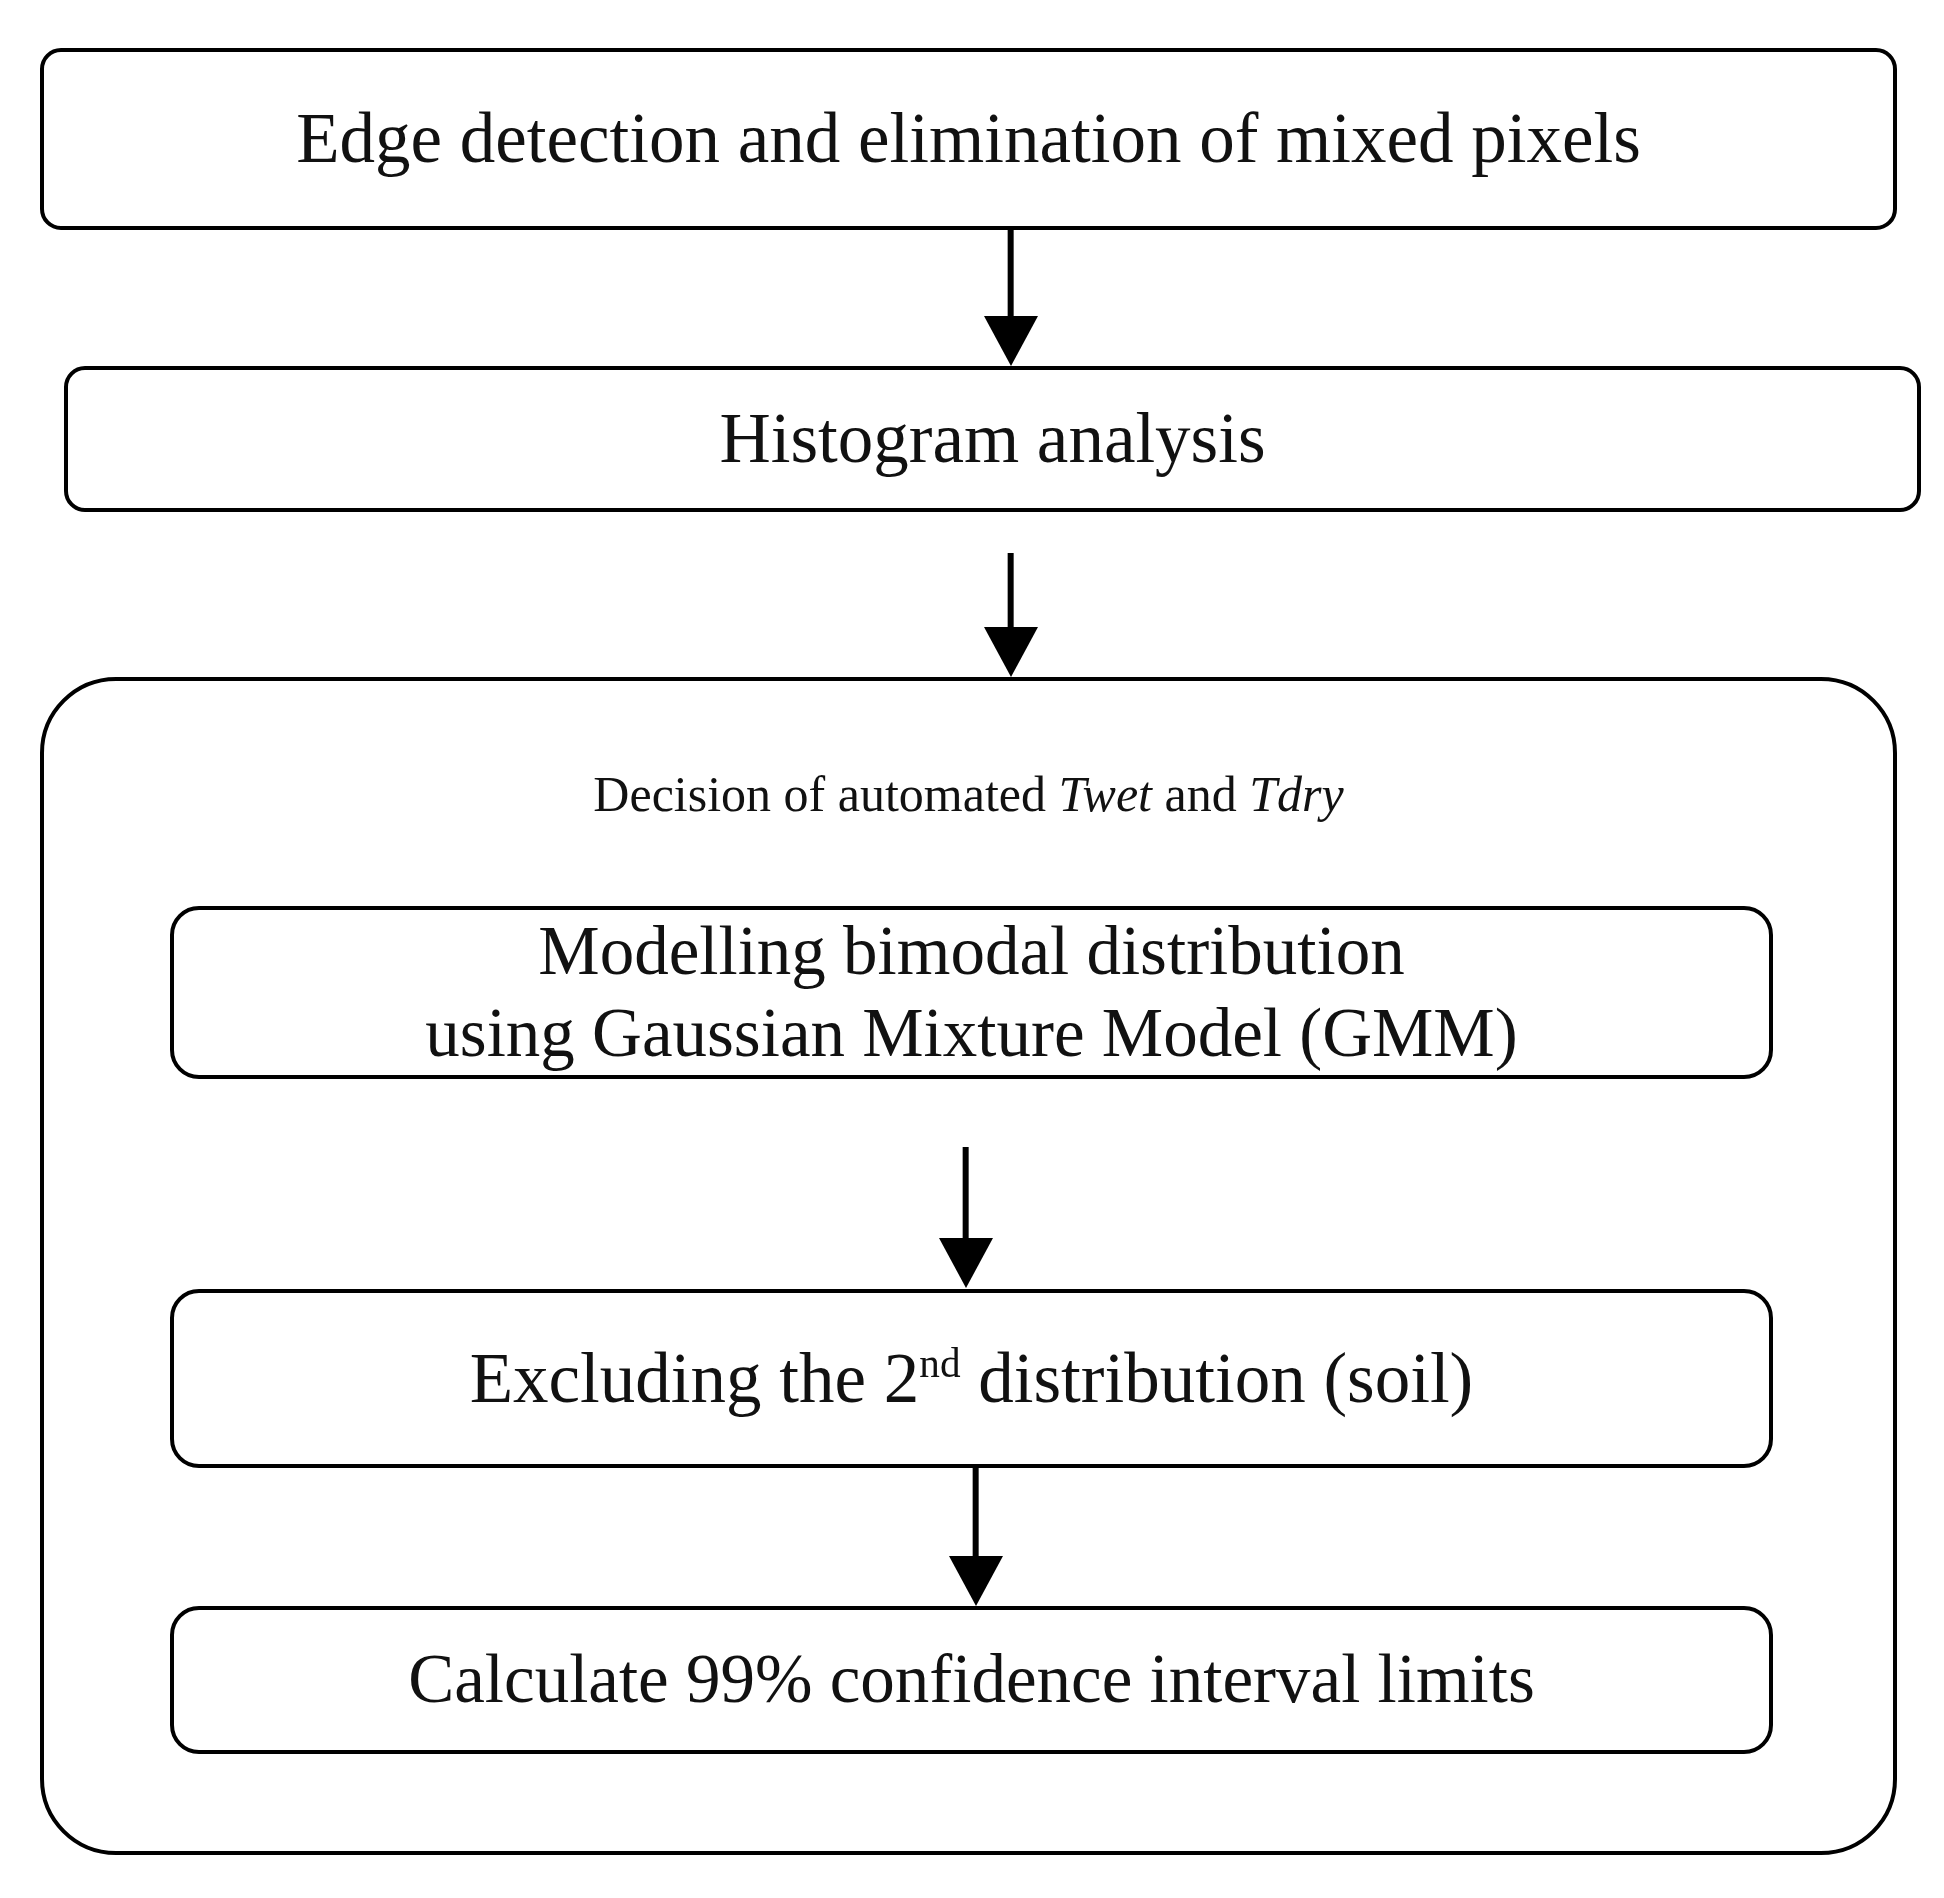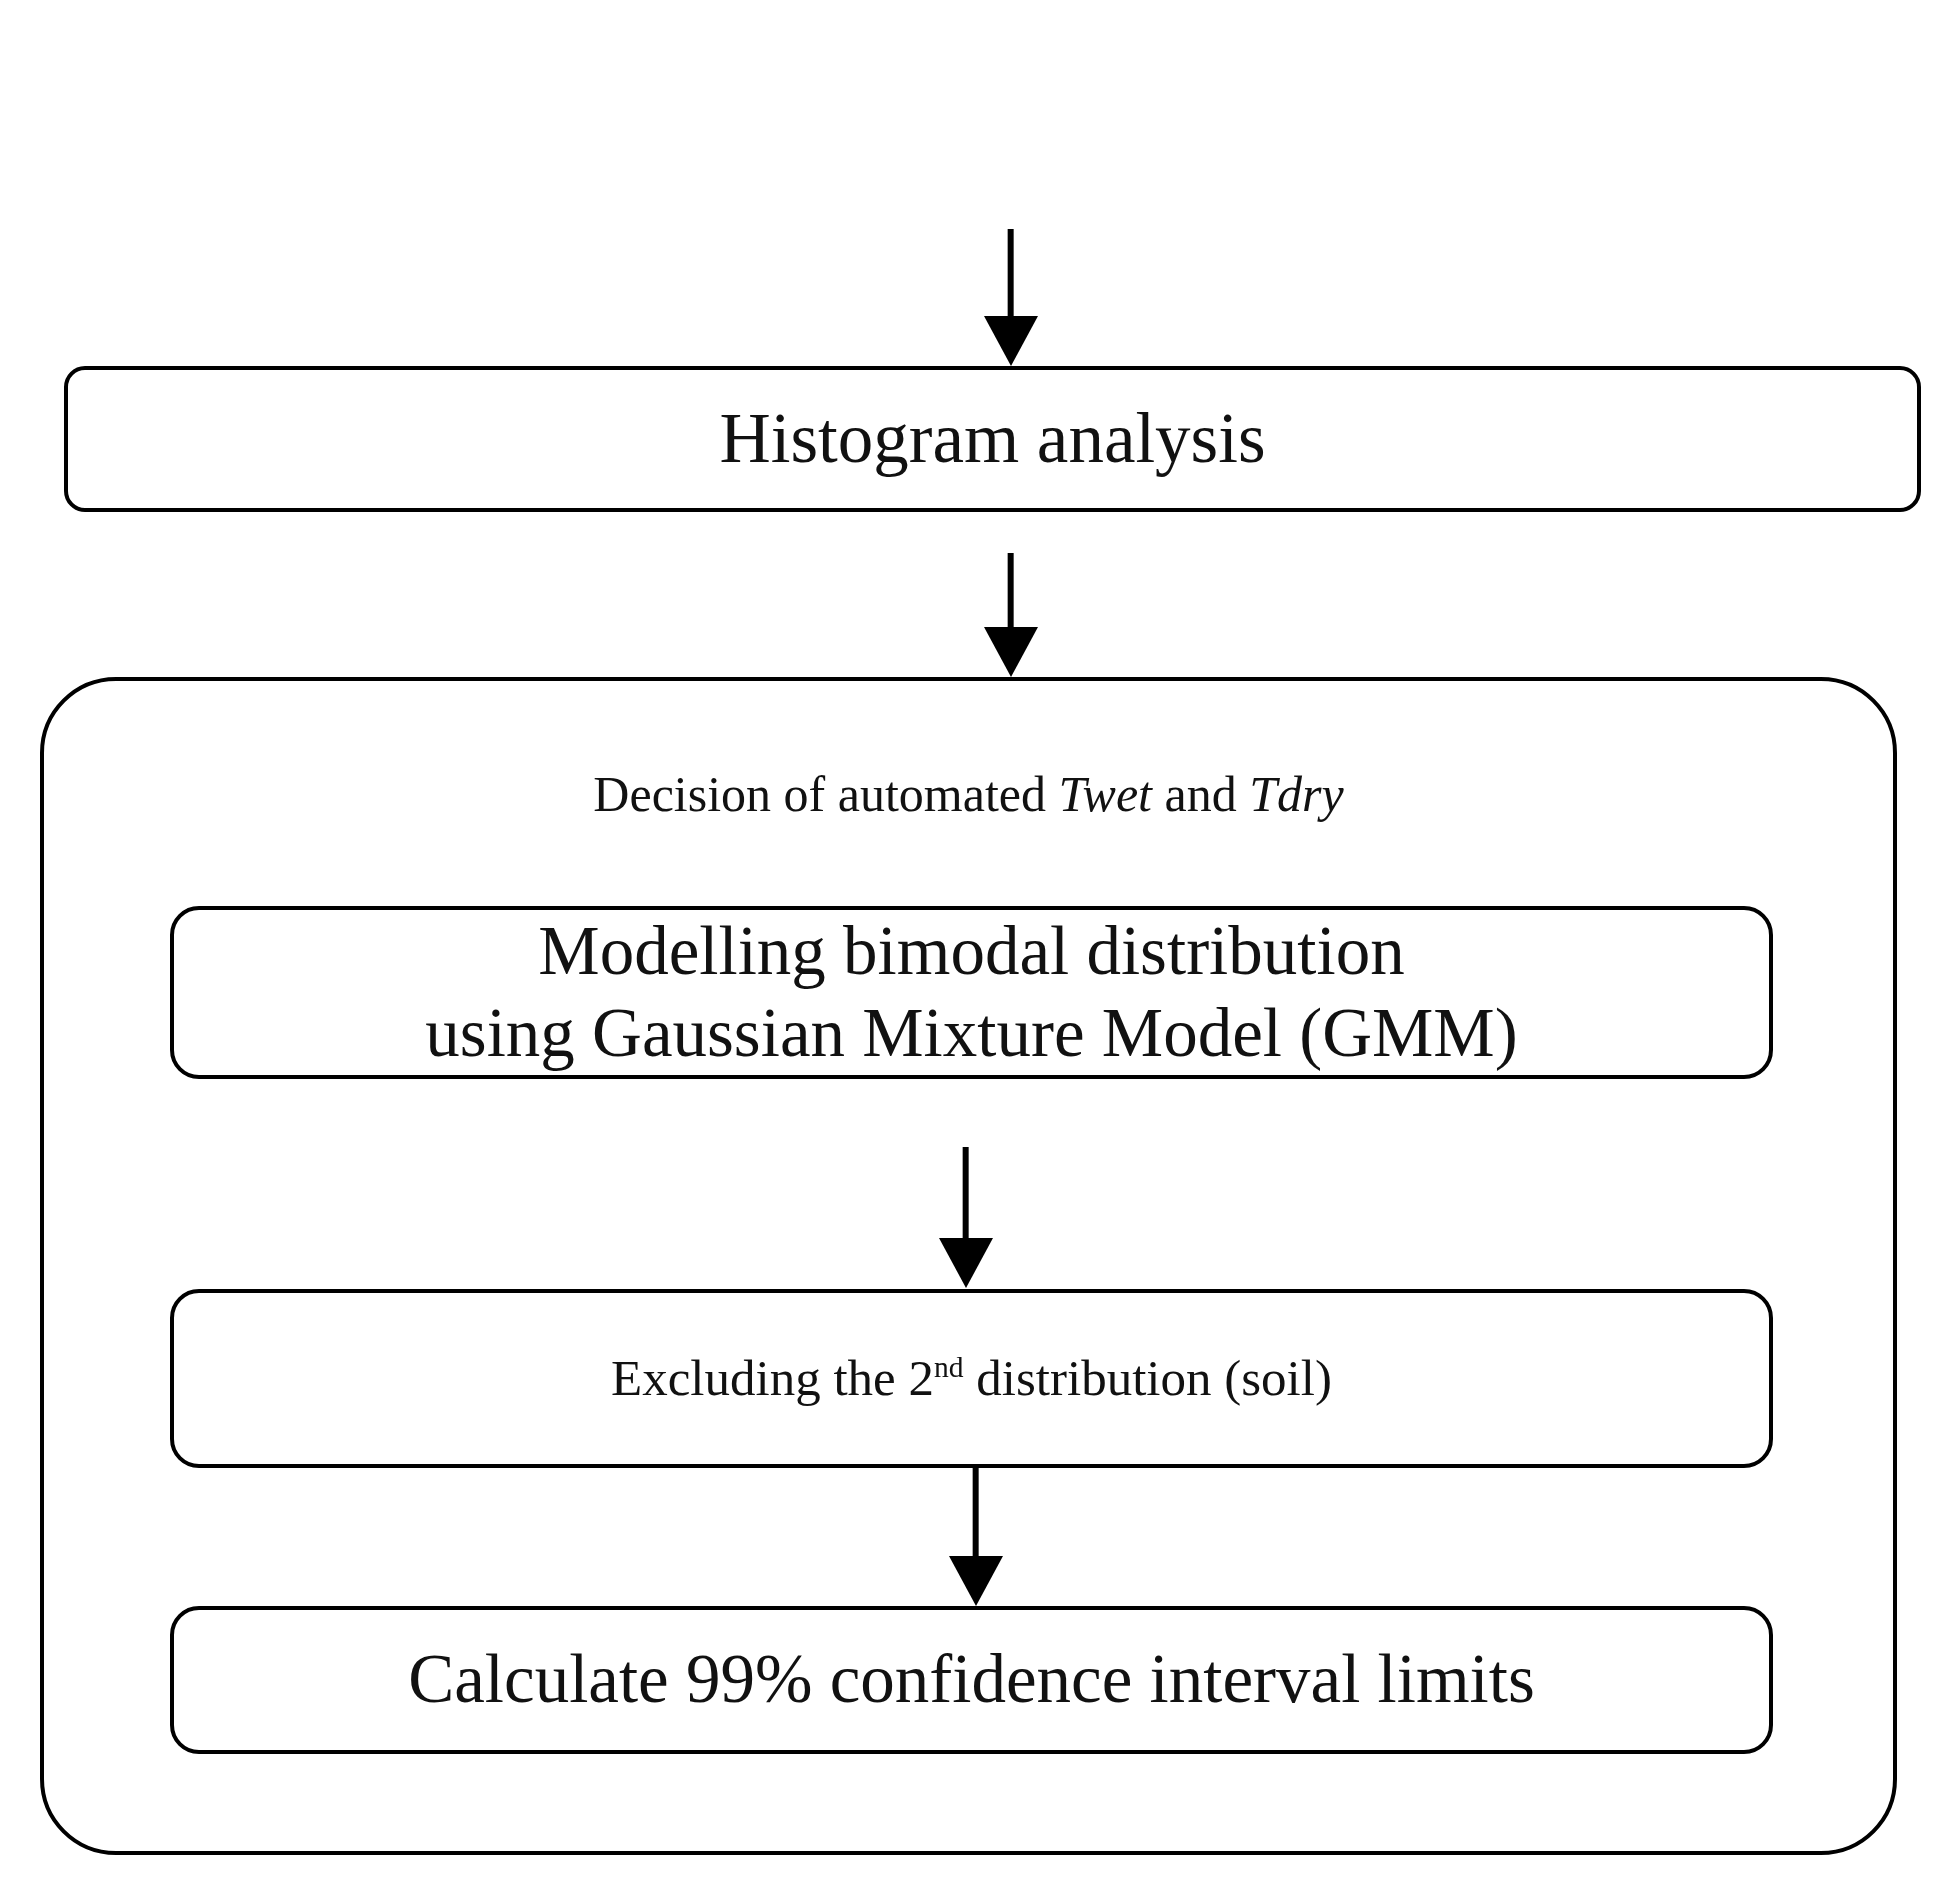--- a/index.html
+++ b/index.html
@@ -94,20 +94,23 @@
     font-size: 0.58em;
     vertical-align: super;
     line-height: 0;
   }
 </style>
 </head>
 <body>
 
 <div id="canvas">
 
+  <div class="node node--process" style="left:40px; top:48px; width:1857px; height:182px; font-size:71px;">
+    <span class="node-label">Edge detection and elimination of mixed pixels</span>
+  </div>
 
   <div class="arrow" style="left:976px; top:229px; width:69px; height:137px;">
     <div class="shaft" style="height:92px;"></div>
     <div class="head"></div>
   </div>
 
   <div class="node node--process" style="left:56px; top:366px; width:1857px; height:146px; font-size:71px;margin-left:8px;">
     <span class="node-label">Histogram analysis</span>
   </div>
 
@@ -128,21 +131,21 @@
       <span class="line2">Modelling bimodal distribution</span>
       <span class="line2">using Gaussian Mixture Model (GMM)</span>
     </span>
   </div>
 
   <div class="arrow" style="left:931px; top:1147px; width:69px; height:141px;">
     <div class="shaft" style="height:96px;"></div>
     <div class="head"></div>
   </div>
 
-  <div class="node node--sub" style="left:170px; top:1289px; width:1603px; height:179px; font-size:51px;text-align:right;">
+  <div class="node node--sub" style="left:170px; top:1289px; width:1603px; height:179px; font-size:71px;text-align:right;">
     <span class="node-label"><span>Excluding the 2</span><sup>nd</sup><span> distribution (soil)</span></span>
   </div>
 
   <div class="arrow" style="left:941px; top:1467px; width:69px; height:139px;">
     <div class="shaft" style="height:93px;"></div>
     <div class="head"></div>
   </div>
 
   <div class="node node--sub" style="left:170px; top:1606px; width:1603px; height:148px; font-size:69px;">
     <span class="node-label">Calculate 99% confidence interval limits</span>

